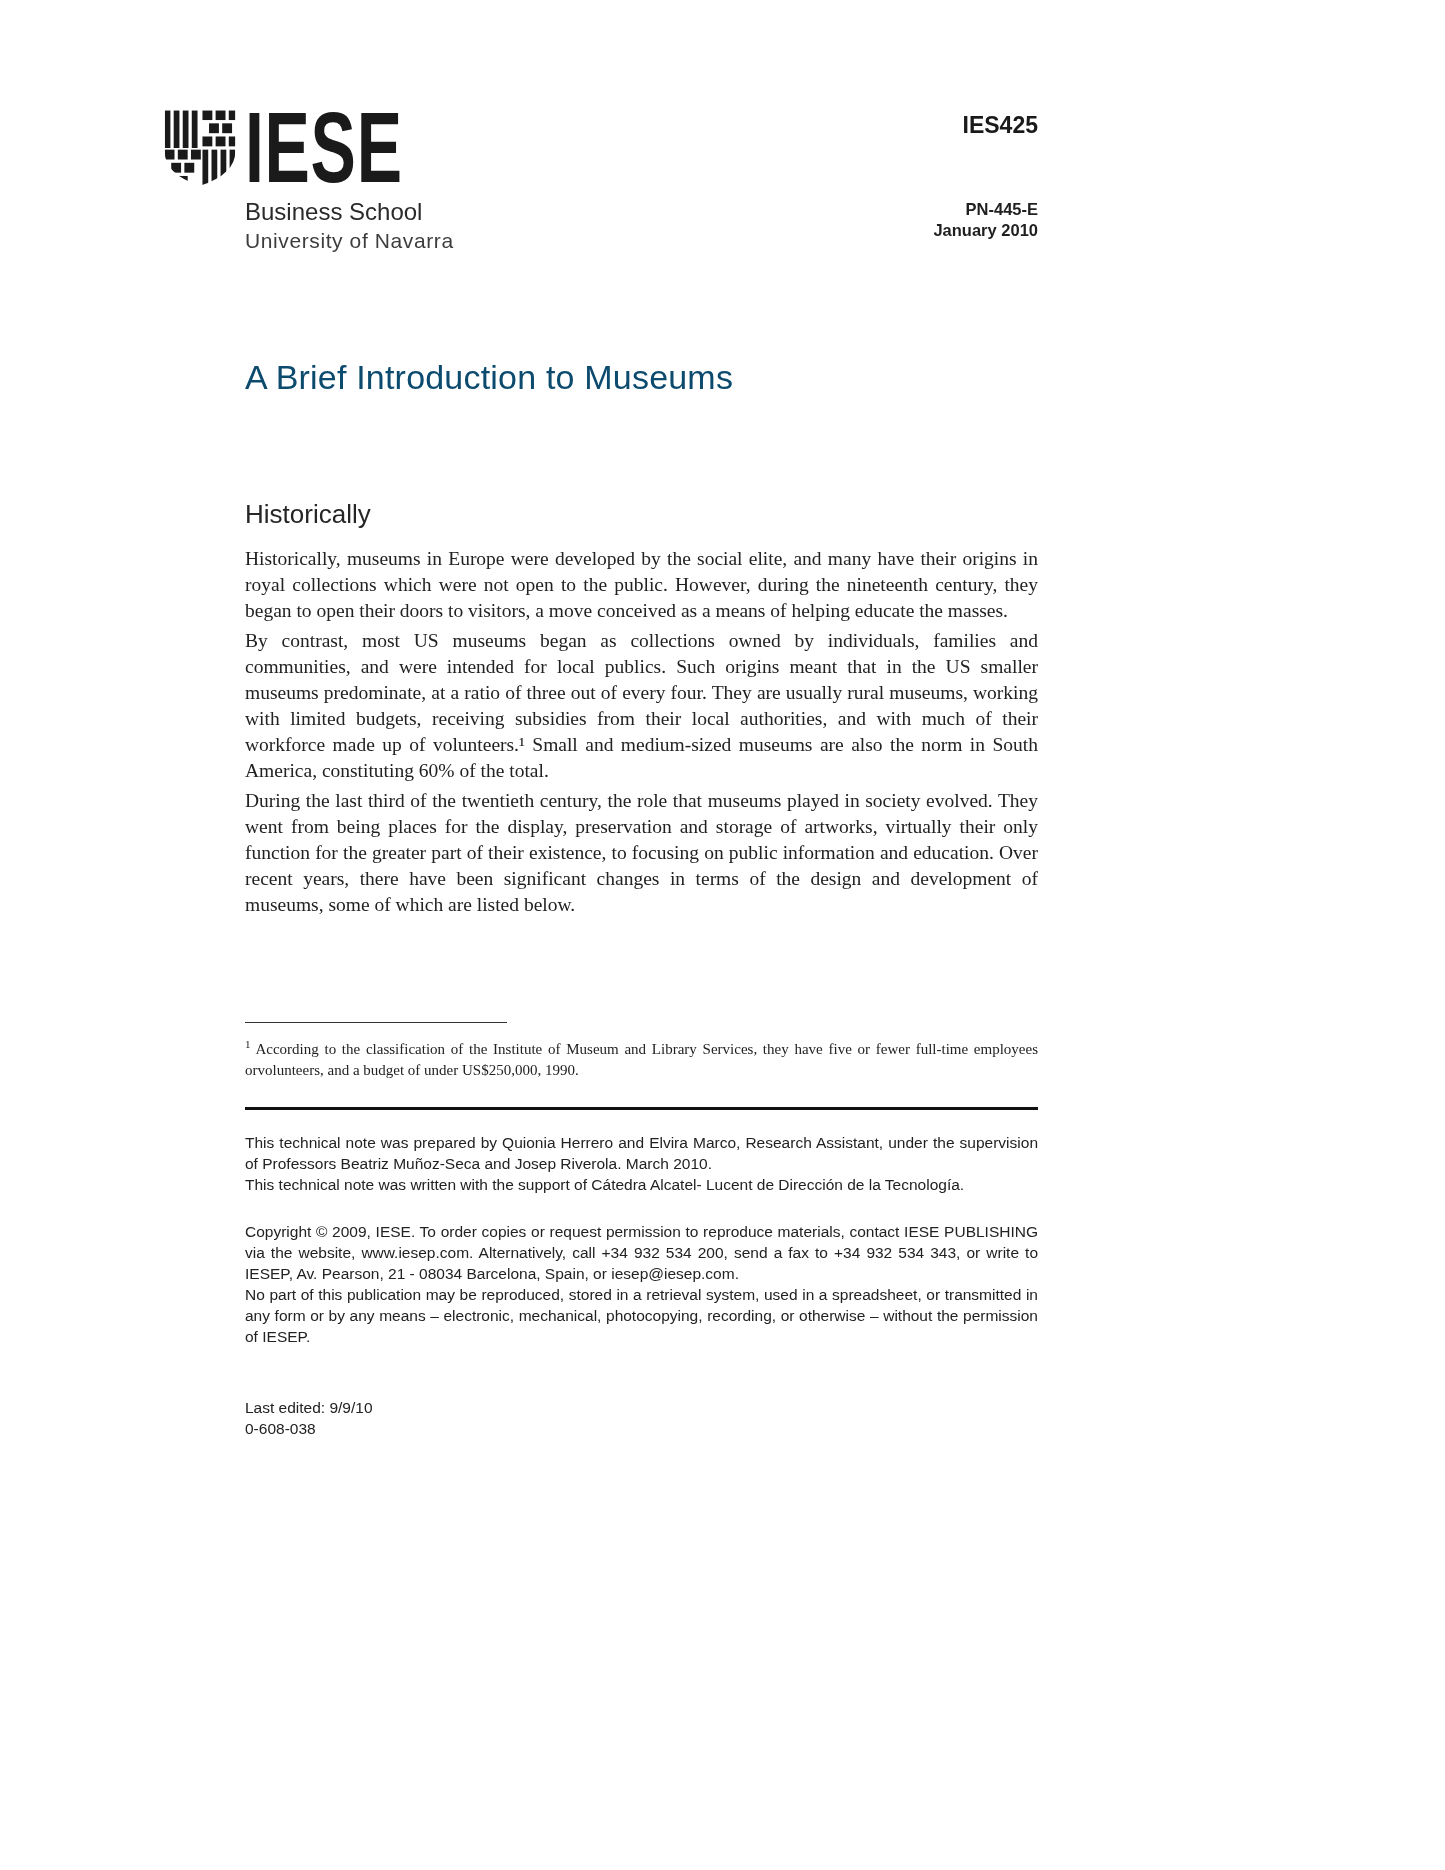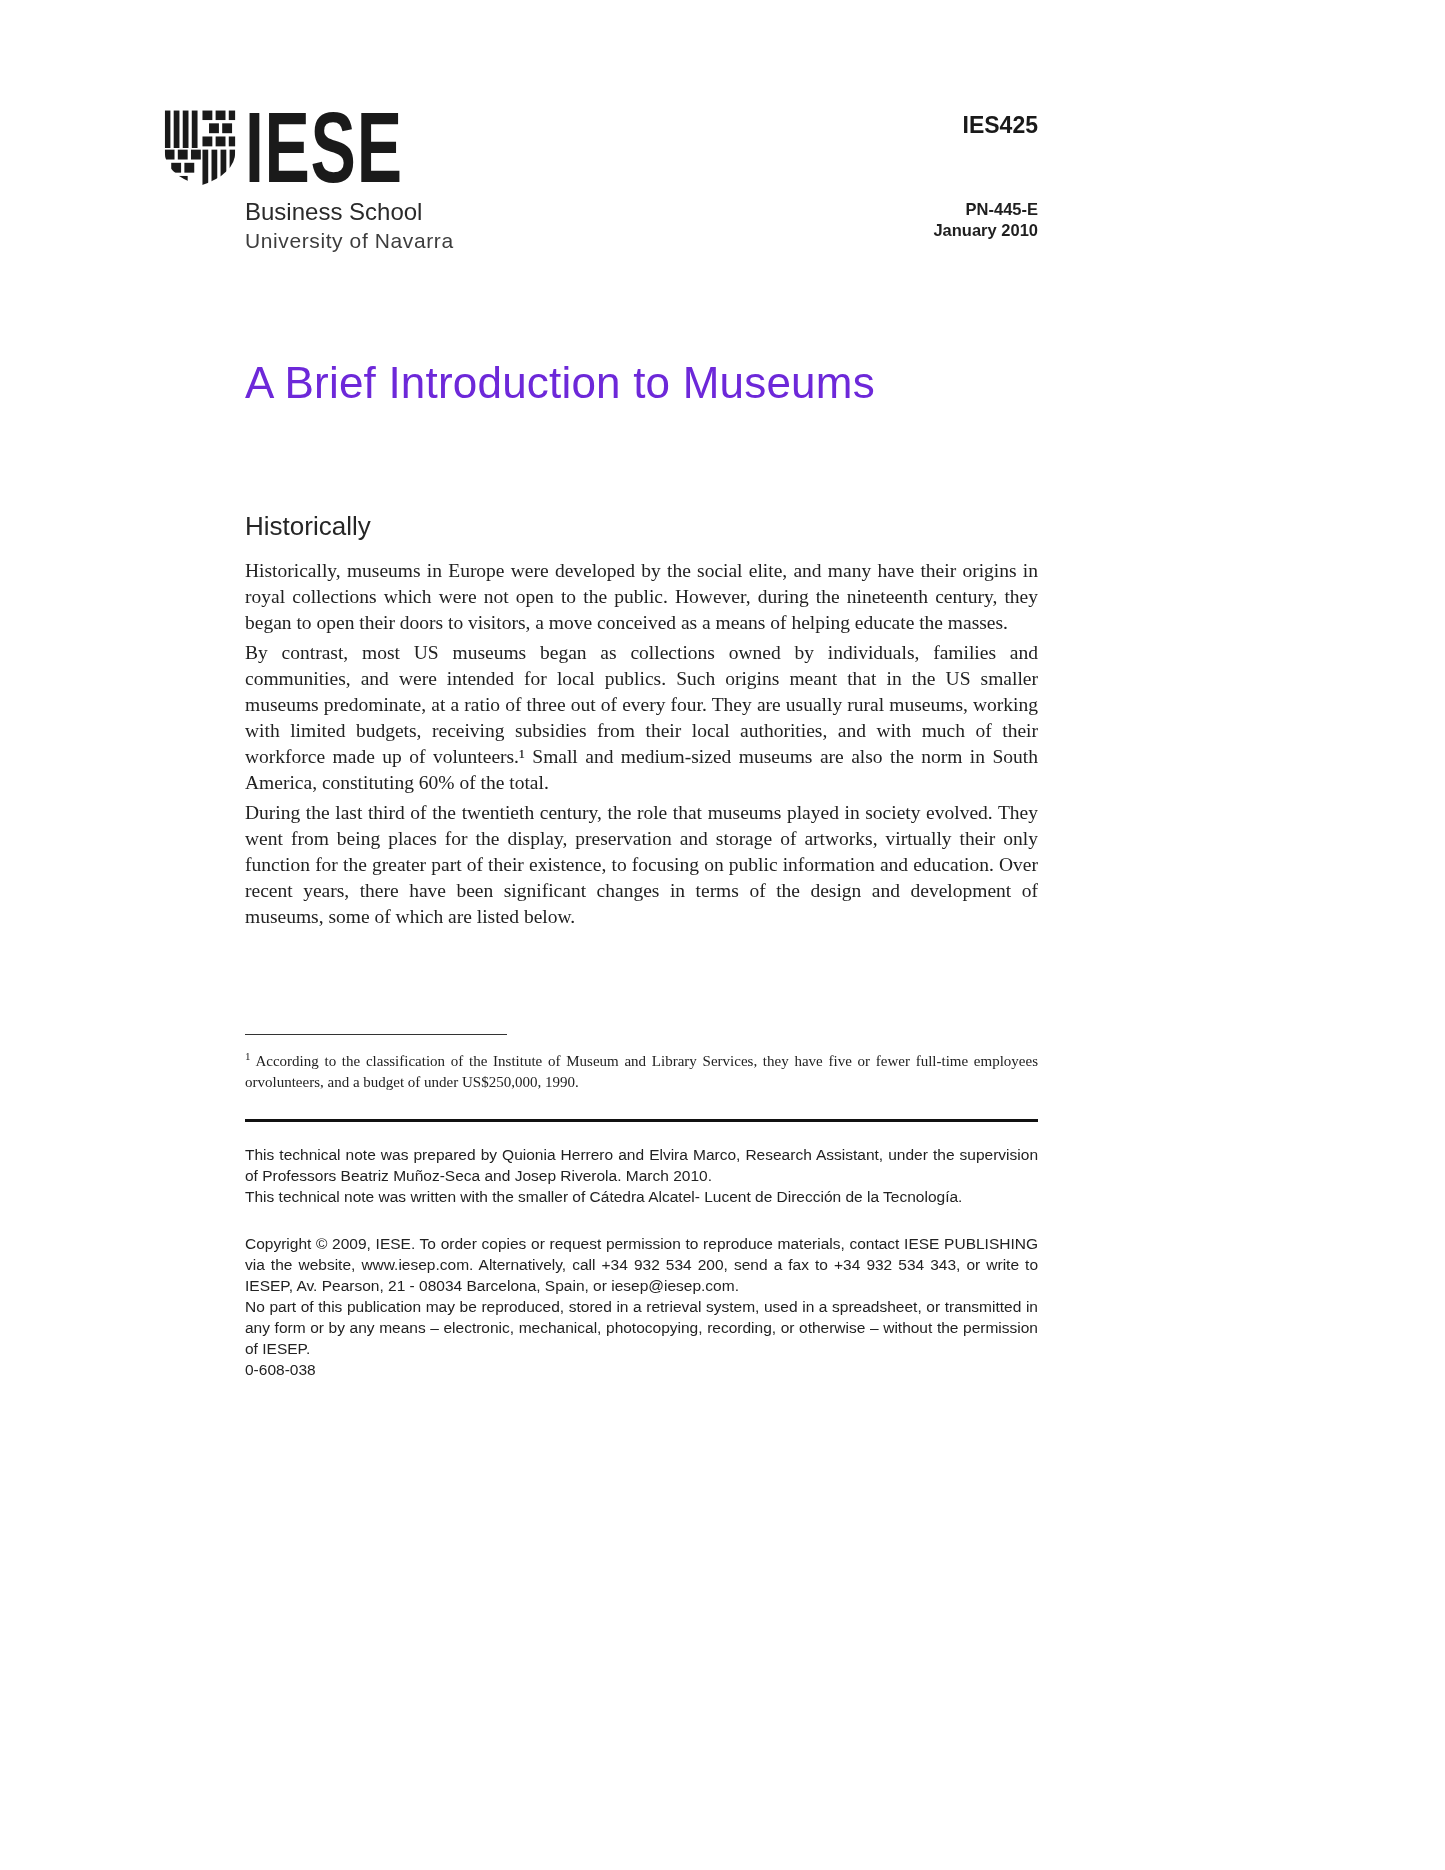--- a/index.html
+++ b/index.html
@@ -74,23 +74,23 @@
     line-height: 21px;
     color: #1f1f1f;
   }
 
   
   main { padding: 358px 407px 0 245px; }
 
   h1.title {
     font-family: "Liberation Sans", sans-serif;
     font-weight: 400;
-    font-size: 44px;
+    font-size: 34px;
     letter-spacing: 0.2px;
-    color: #6d28d9;
+    color: #0c4a6e;
     line-height: 1.15;
   }
   h2.section-heading {
     margin-top: 102px;
     font-family: "Liberation Sans", sans-serif;
     font-weight: 400;
     font-size: 26px;
     color: #262626;
   }
   p.body-p {
@@ -199,21 +199,22 @@
     <p class="body-p">By contrast, most US museums began as collections owned by individuals, families and communities, and were intended for local publics. Such origins meant that in the US smaller museums predominate, at a ratio of three out of every four. They are usually rural museums, working with limited budgets, receiving subsidies from their local authorities, and with much of their workforce made up of volunteers.¹ Small and medium-sized museums are also the norm in South America, constituting 60% of the total.</p>
     <p class="body-p">During the last third of the twentieth century, the role that museums played in society evolved. They went from being places for the display, preservation and storage of artworks, virtually their only function for the greater part of their existence, to focusing on public information and education. Over recent years, there have been significant changes in terms of the design and development of museums, some of which are listed below.</p>
 
     <div class="footnote-rule"></div>
 
     <p class="footnote"><sup>1</sup> <span>According to the classification of the Institute of Museum and Library Services, they have five or fewer full-time employees orvolunteers, and a budget of under US$250,000, 1990.</span></p>
 
     <div class="thick-rule"></div>
 
     <p class="foot credit1">This technical note was prepared by Quionia Herrero and Elvira Marco, Research Assistant, under the supervision of Professors Beatriz Muñoz-Seca and Josep Riverola. March 2010.</p>
-    <p class="foot credit2">This technical note was written with the smaller of Cátedra Alcatel- Lucent de Dirección de la Tecnología.</p>
+    <p class="foot credit2">This technical note was written with the support of Cátedra Alcatel- Lucent de Dirección de la Tecnología.</p>
 
     <p class="foot copy1">Copyright © 2009, IESE. To order copies or request permission to reproduce materials, contact IESE PUBLISHING via the website, www.iesep.com. Alternatively, call +34 932 534 200, send a fax to +34 932 534 343, or write to IESEP, Av. Pearson, 21 - 08034 Barcelona, Spain, or iesep@iesep.com.</p>
     <p class="foot copy2">No part of this publication may be reproduced, stored in a retrieval system, used in a spreadsheet, or transmitted in any form or by any means – electronic, mechanical, photocopying, recording, or otherwise – without the permission of IESEP.</p>
 
+    <p class="foot last-edited">Last edited: 9/9/10</p>
     <p class="foot doc-number">0-608-038</p>
   </main>
 
 </div>
 
 </body></html>

